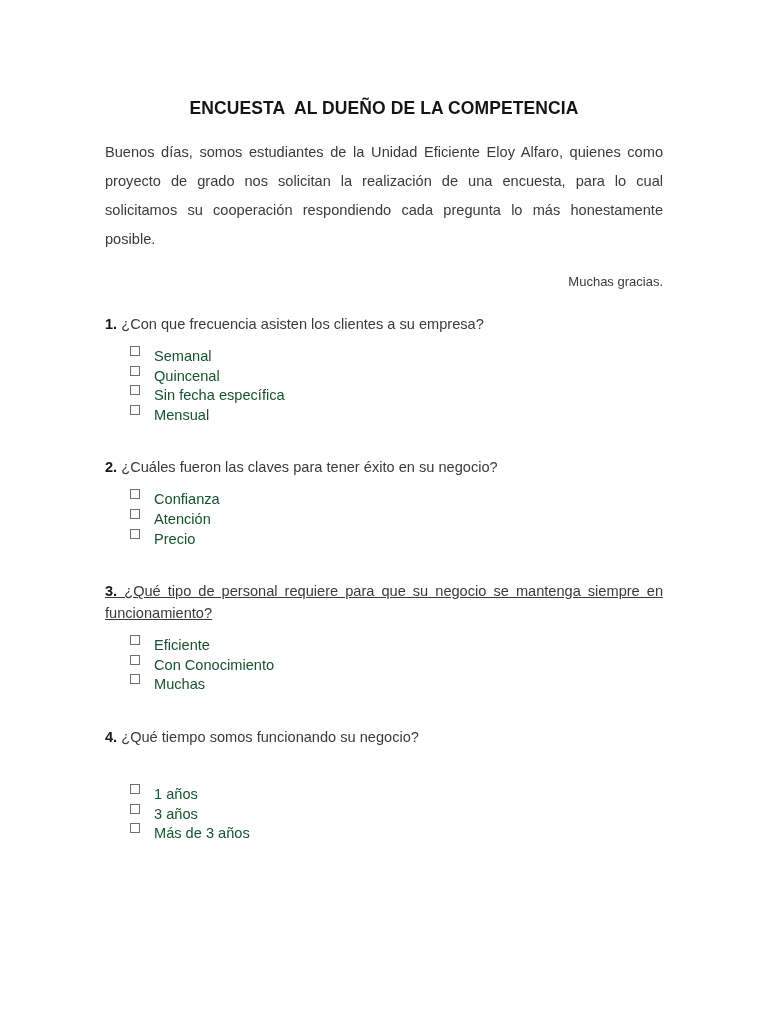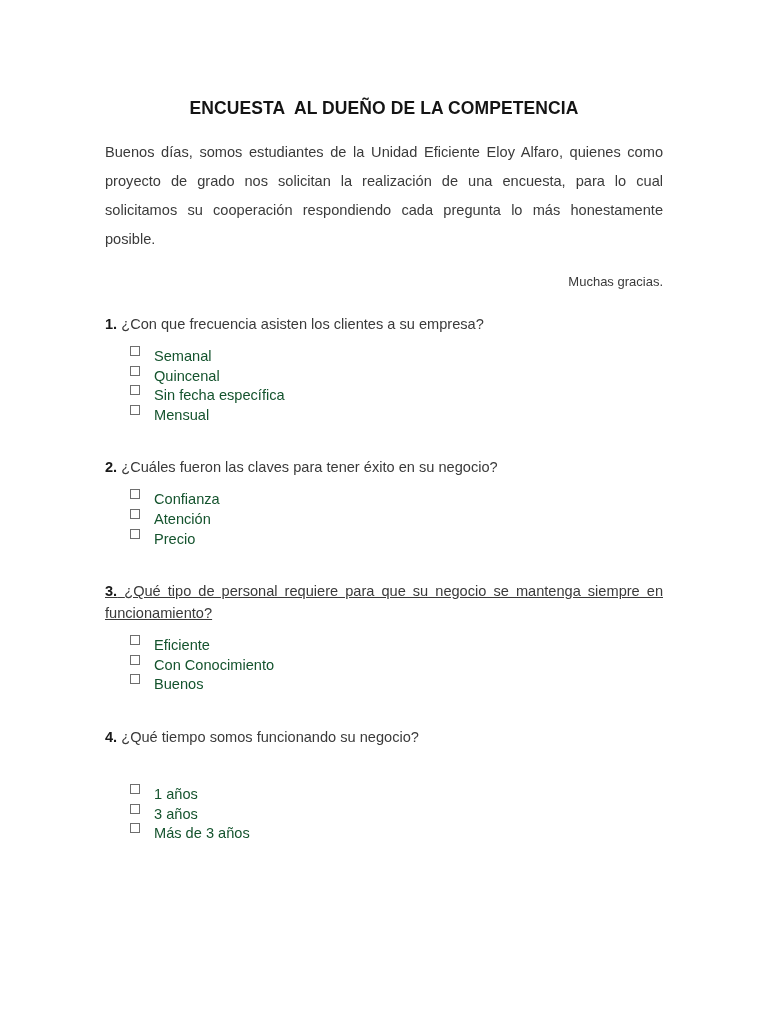--- a/index.html
+++ b/index.html
@@ -154,21 +154,21 @@
       <li class="option">
         <span class="checkbox"></span>
         <span class="opt-label">Eficiente</span>
       </li>
       <li class="option">
         <span class="checkbox"></span>
         <span class="opt-label">Con Conocimiento</span>
       </li>
       <li class="option">
         <span class="checkbox"></span>
-        <span class="opt-label">Buenos</span>
+        <span class="opt-label">Muchas</span>
       </li>
     </ul>
 
     <p class="question q4"><span class="qnum">4.</span> <span class="qtext">¿Qué tiempo somos  funcionando su negocio?</span></p>
     <ul class="options opts-gap-large">
       <li class="option">
         <span class="checkbox"></span>
         <span class="opt-label">1 años</span>
       </li>
       <li class="option">

